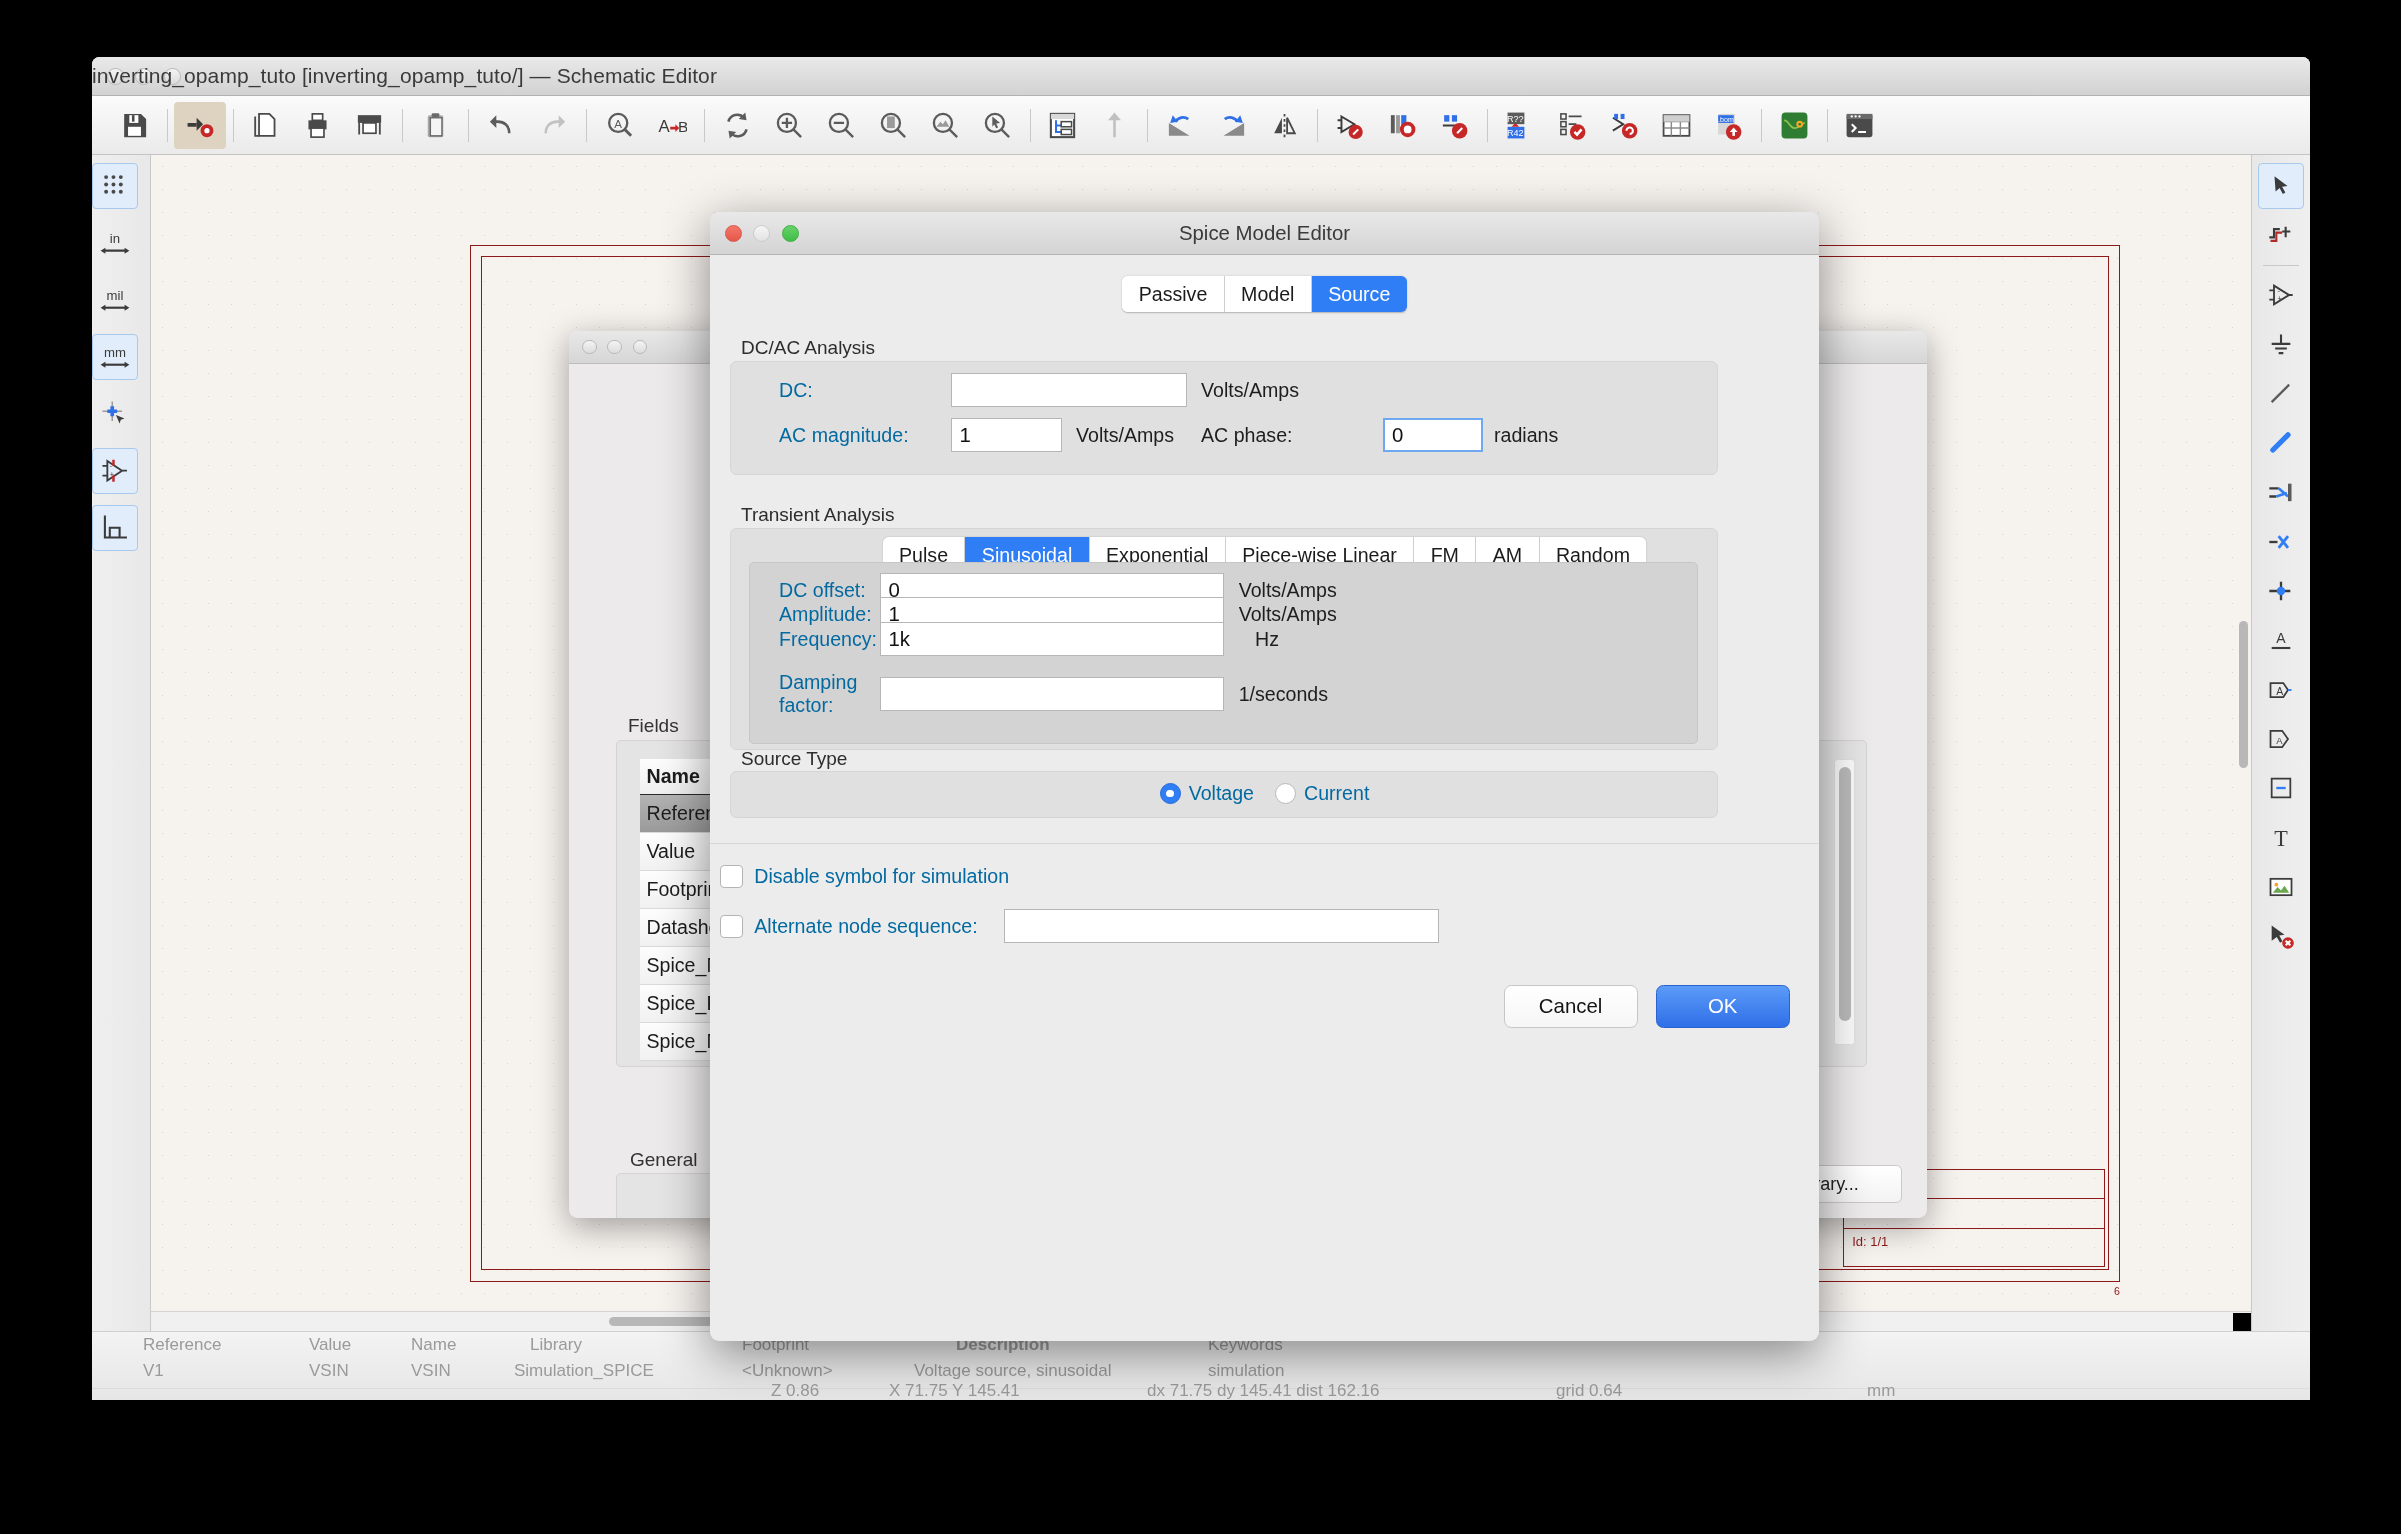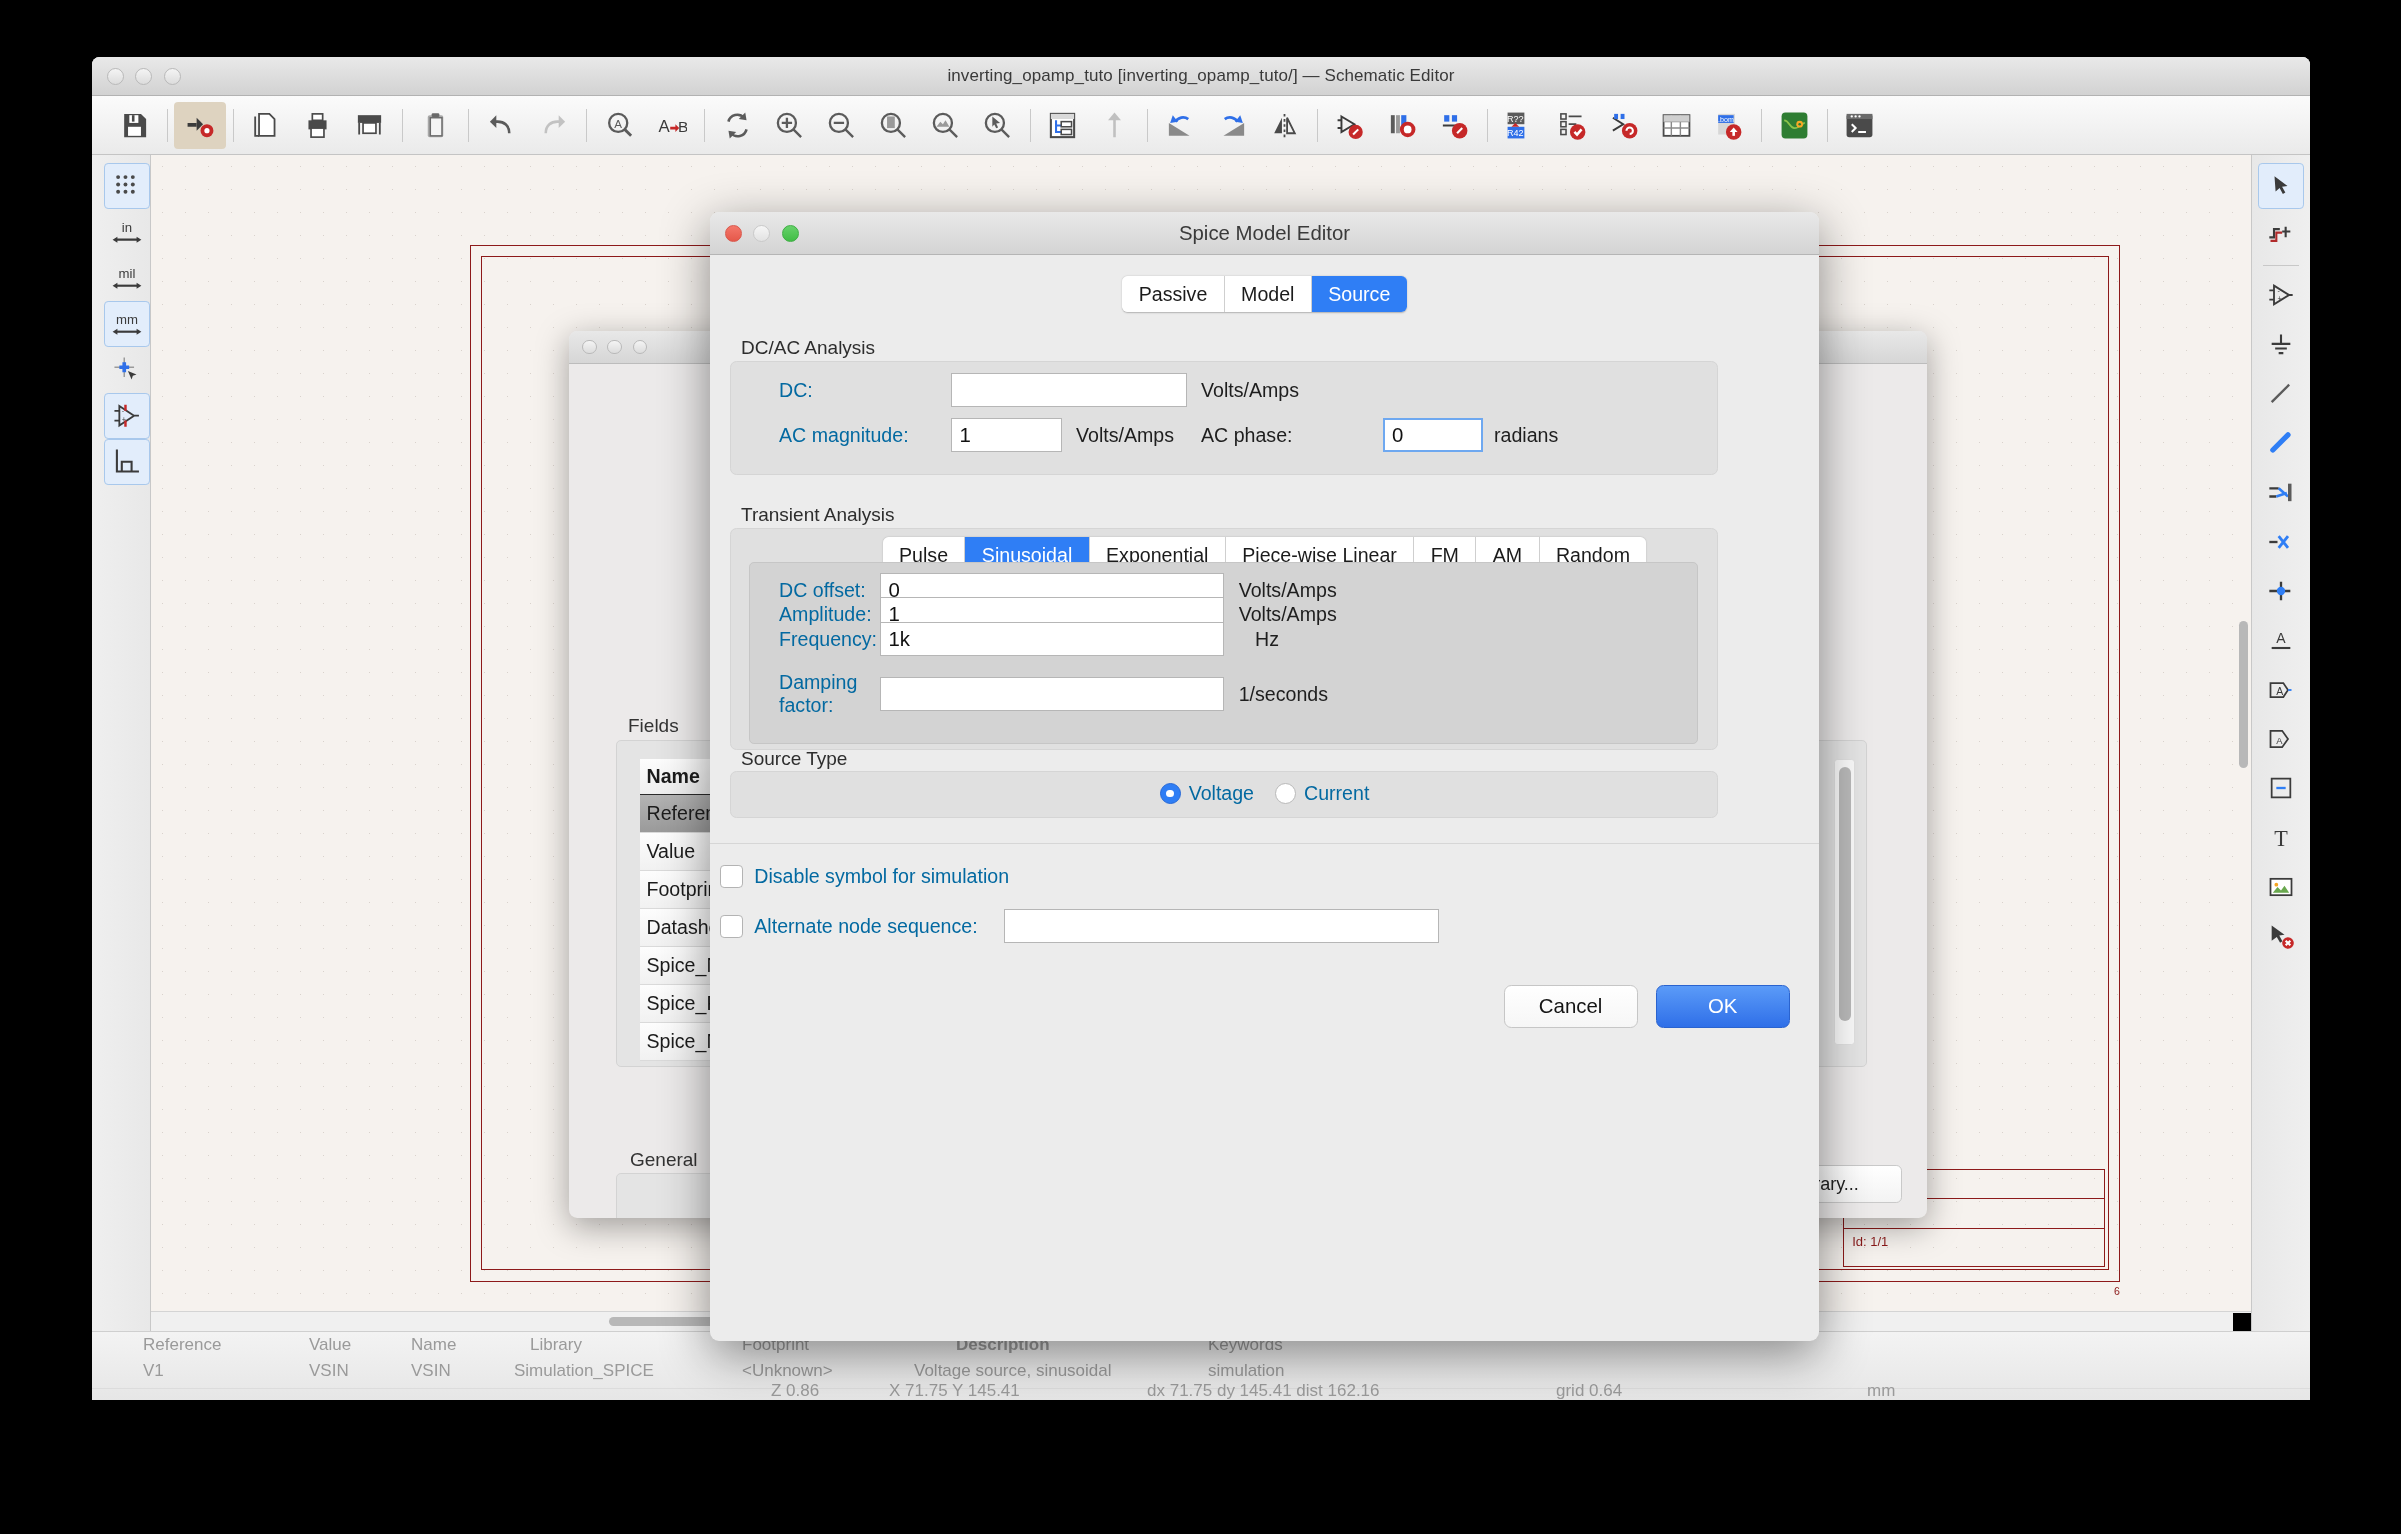--- a/index.html
+++ b/index.html
@@ -24,22 +24,22 @@
     height: 39px;
     background: linear-gradient(#e9e9e9, #d2d2d2);
     border-bottom: 0.8px solid #b2b2b2;
     display: flex; align-items: center;
     position: relative;
   }
   .traffic { display:flex; gap:11.5px; margin-left:14.7px; }
   .tl { width: 17px; height: 17px; border-radius: 50%; border: 0.8px solid #b9b9b9;
         background: linear-gradient(#f4f4f4,#dcdcdc); }
   .title-text {
-    position:absolute; left:0; right:0; text-align:center;
-    font-size: 17px; color:#3a3a3a; letter-spacing:0.1px;
+    position:absolute; left:0; right:0; 
+    font-size: 21px; color:#3a3a3a; letter-spacing:0.1px;
   }
 
   
   .toolbar {
     height: 59px;
     background: linear-gradient(#fbfbfb,#eaeaea);
     border-bottom: 0.8px solid #c4c4c4;
     display: flex; align-items: center; padding-left: 16.4px; gap: 0px;
   }
   .tbtn {
@@ -48,21 +48,21 @@
     border-radius: 4.1px;
   }
   .tsep { width:0.8px; height:33px; background:#c9c9c9; margin:0 6.5px; }
   .tbtn svg { display:block; }
 
   
   .left-tb {
     position:absolute; left:0; top:98px; width:59px; bottom:69px;
     background: linear-gradient(90deg,#efefef,#e8e8e8);
     border-right: 0.8px solid #c8c8c8;
-    display:flex; flex-direction:column; align-items:flex-end; padding-top:8.2px; gap:0;
+    display:flex; flex-direction:column; align-items:flex-start; padding-top:8.2px; gap:11px;
   }
   .lbtn { width:46px; height:46px; display:flex; align-items:center; justify-content:center;
           border-radius:4.1px; font-size:18px; color:#3b3b3b; }
   .lbtn.active { background:#e2edfb; border:0.8px solid #a8c8ec; }
 
   
   .right-tb {
     position:absolute; right:0; top:98px; width:59px; bottom:69px;
     background: linear-gradient(270deg,#efefef,#e8e8e8);
     border-left: 0.8px solid #c8c8c8;

